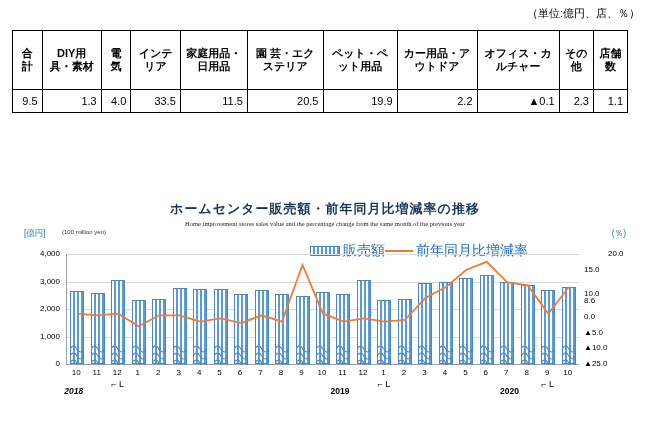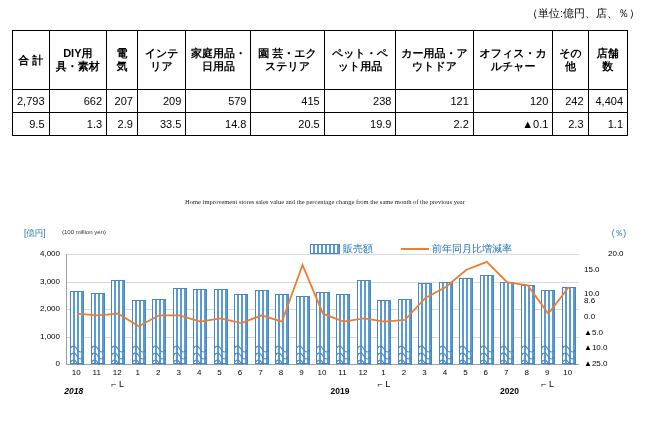--- a/index.html
+++ b/index.html
@@ -8,21 +8,21 @@
   table.data{position:absolute;left:12px;top:30px;border-collapse:collapse;width:616px;}
   table.data th, table.data td{border:1px solid #000;font-size:11px;padding:2px 4px;}
   table.data th{height:54px;vertical-align:middle;text-align:center;font-weight:bold;line-height:1.15;}
   table.data td{height:18px;text-align:right;}
   .chart-wrap{position:absolute;left:10px;top:196px;width:630px;height:235px;}
   .chart-title{text-align:center;font-size:13px;font-weight:bold;color:#17365d;letter-spacing:1px;margin:0;padding-top:4px;}
   .chart-sub{text-align:center;font-size:6.5px;color:#222;margin:2px 0 0 0;font-family:"Liberation Serif",serif;}
   .axis-label-left{position:absolute;left:14px;top:32px;font-size:8.5px;color:#1f6fb5;}
   .axis-label-left-en{position:absolute;left:52px;top:33px;font-size:6px;color:#333;}
   .axis-label-right{position:absolute;right:14px;top:32px;font-size:8.5px;color:#1f6fb5;}
-  .legend{position:absolute;left:300px;top:46px;font-size:10px;display:flex;gap:28px;align-items:center;}
+  .legend{position:absolute;left:300px;top:46px;font-size:14px;display:flex;align-items:center;}
   .legend .sw-bar{display:inline-block;width:28px;height:8px;background:repeating-linear-gradient(90deg,#ffffff 0 2px,#5b9bd5 2px 4px);border:1px solid #4a86c5;vertical-align:middle;margin-right:3px;}
   .legend .sw-line{display:inline-block;width:28px;height:2px;background:#ed7d31;vertical-align:middle;margin-right:3px;}
   .legend span.t{color:#1f6fb5;}
   .plot{position:absolute;left:56px;top:58px;width:512px;height:110px;border-left:1px solid #9aa0a6;border-bottom:1px solid #9aa0a6;}
   .gridline{position:absolute;left:0;width:100%;height:1px;background:#d9d9d9;}
   .bar{position:absolute;bottom:0;width:14px;background:repeating-linear-gradient(90deg,#ffffff 0 2px,#5b9bd5 2px 4px);border:1px solid #4a86c5;box-sizing:border-box;}
   .wave{position:absolute;width:14px;height:22px;bottom:-1px;overflow:hidden;}
   .ytick{position:absolute;font-size:8px;color:#000;text-align:right;width:44px;}
   .ytick-r{position:absolute;font-size:8px;color:#000;text-align:left;width:44px;}
   .xtick{position:absolute;font-size:8px;color:#000;text-align:center;width:18px;top:172px;}
@@ -45,49 +45,37 @@
       <th>園 芸・エクステリア</th>
       <th>ペット・ペット用品</th>
       <th>カー用品・アウトドア</th>
       <th>オフィス・カルチャー</th>
       <th>その他</th>
       <th>店舗数</th>
     </tr>
   </thead>
   <tbody>
     <tr>
-      <td>2,793</td>
-      <td>662</td>
-      <td>207</td>
-      <td>209</td>
-      <td>579</td>
-      <td>415</td>
-      <td>238</td>
-      <td>121</td>
-      <td>120</td>
-      <td>242</td>
-      <td>4,404</td>
-    </tr>
-    <tr>
       <td>9.5</td>
       <td>1.3</td>
-      <td>2.9</td>
+      <td>4.0</td>
       <td>33.5</td>
-      <td>14.8</td>
+      <td>11.5</td>
       <td>20.5</td>
       <td>19.9</td>
       <td>2.2</td>
       <td>▲0.1</td>
       <td>2.3</td>
       <td>1.1</td>
     </tr>
   </tbody>
 </table>
 
 <div class="chart-wrap">
+  <div class="chart-title">ホームセンター販売額・前年同月比増減率の推移</div>
   <div class="chart-sub">Home improvement stores sales value and the percentage change from the same month of the previous year</div>
   <div class="axis-label-left">[億円]</div>
   <div class="axis-label-left-en">(100 million yen)</div>
   <div class="axis-label-right">(％)</div>
   <div class="legend">
     <span><i class="sw-bar"></i><span class="t">販売額</span></span>
     <span><i class="sw-line"></i><span class="t">前年同月比増減率</span></span>
   </div>
   <div class="plot" id="plot">
       <div class="gridline" style="top: 0px;"></div>

